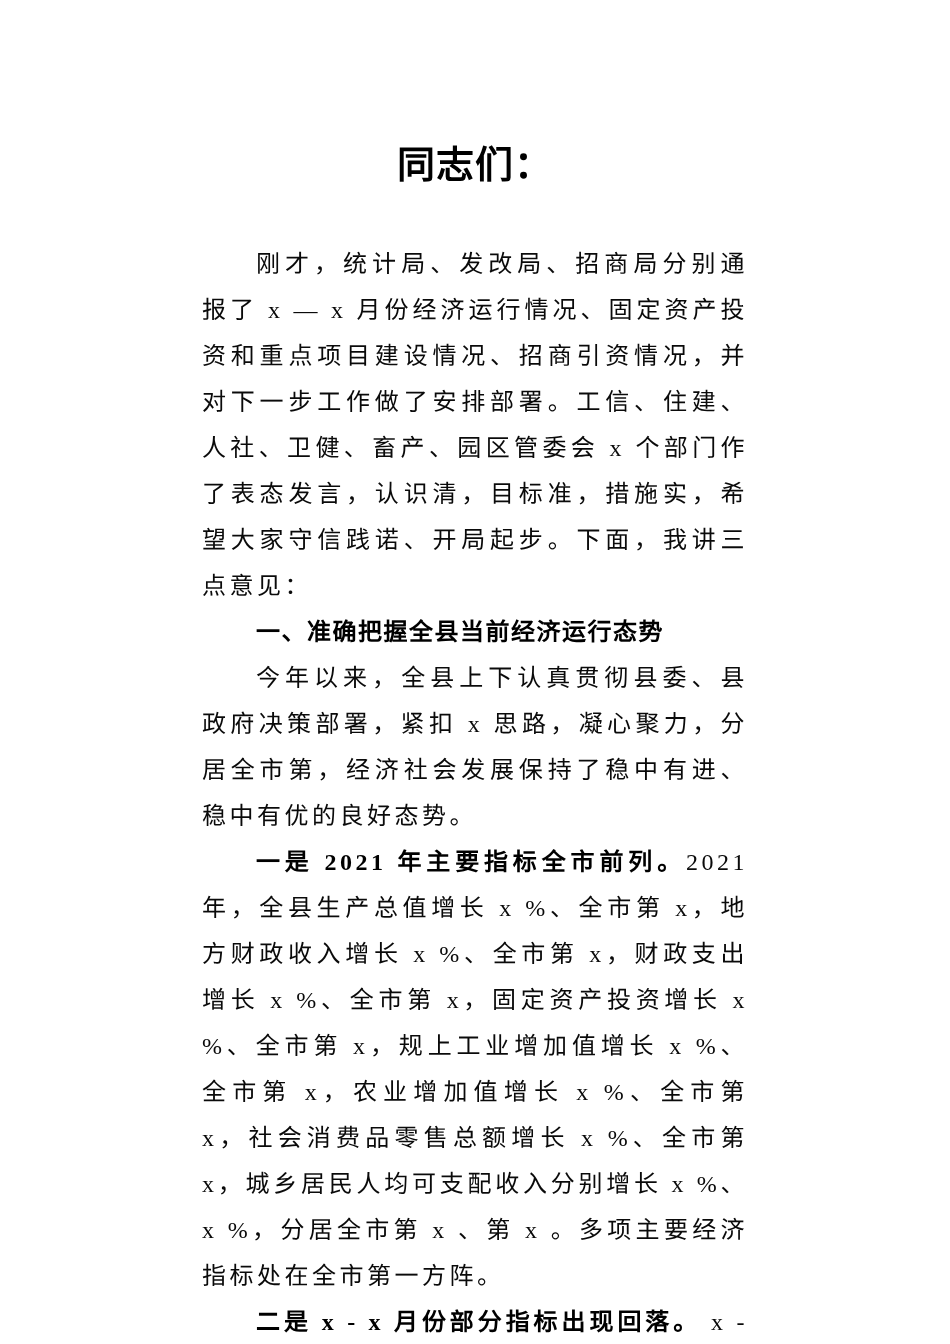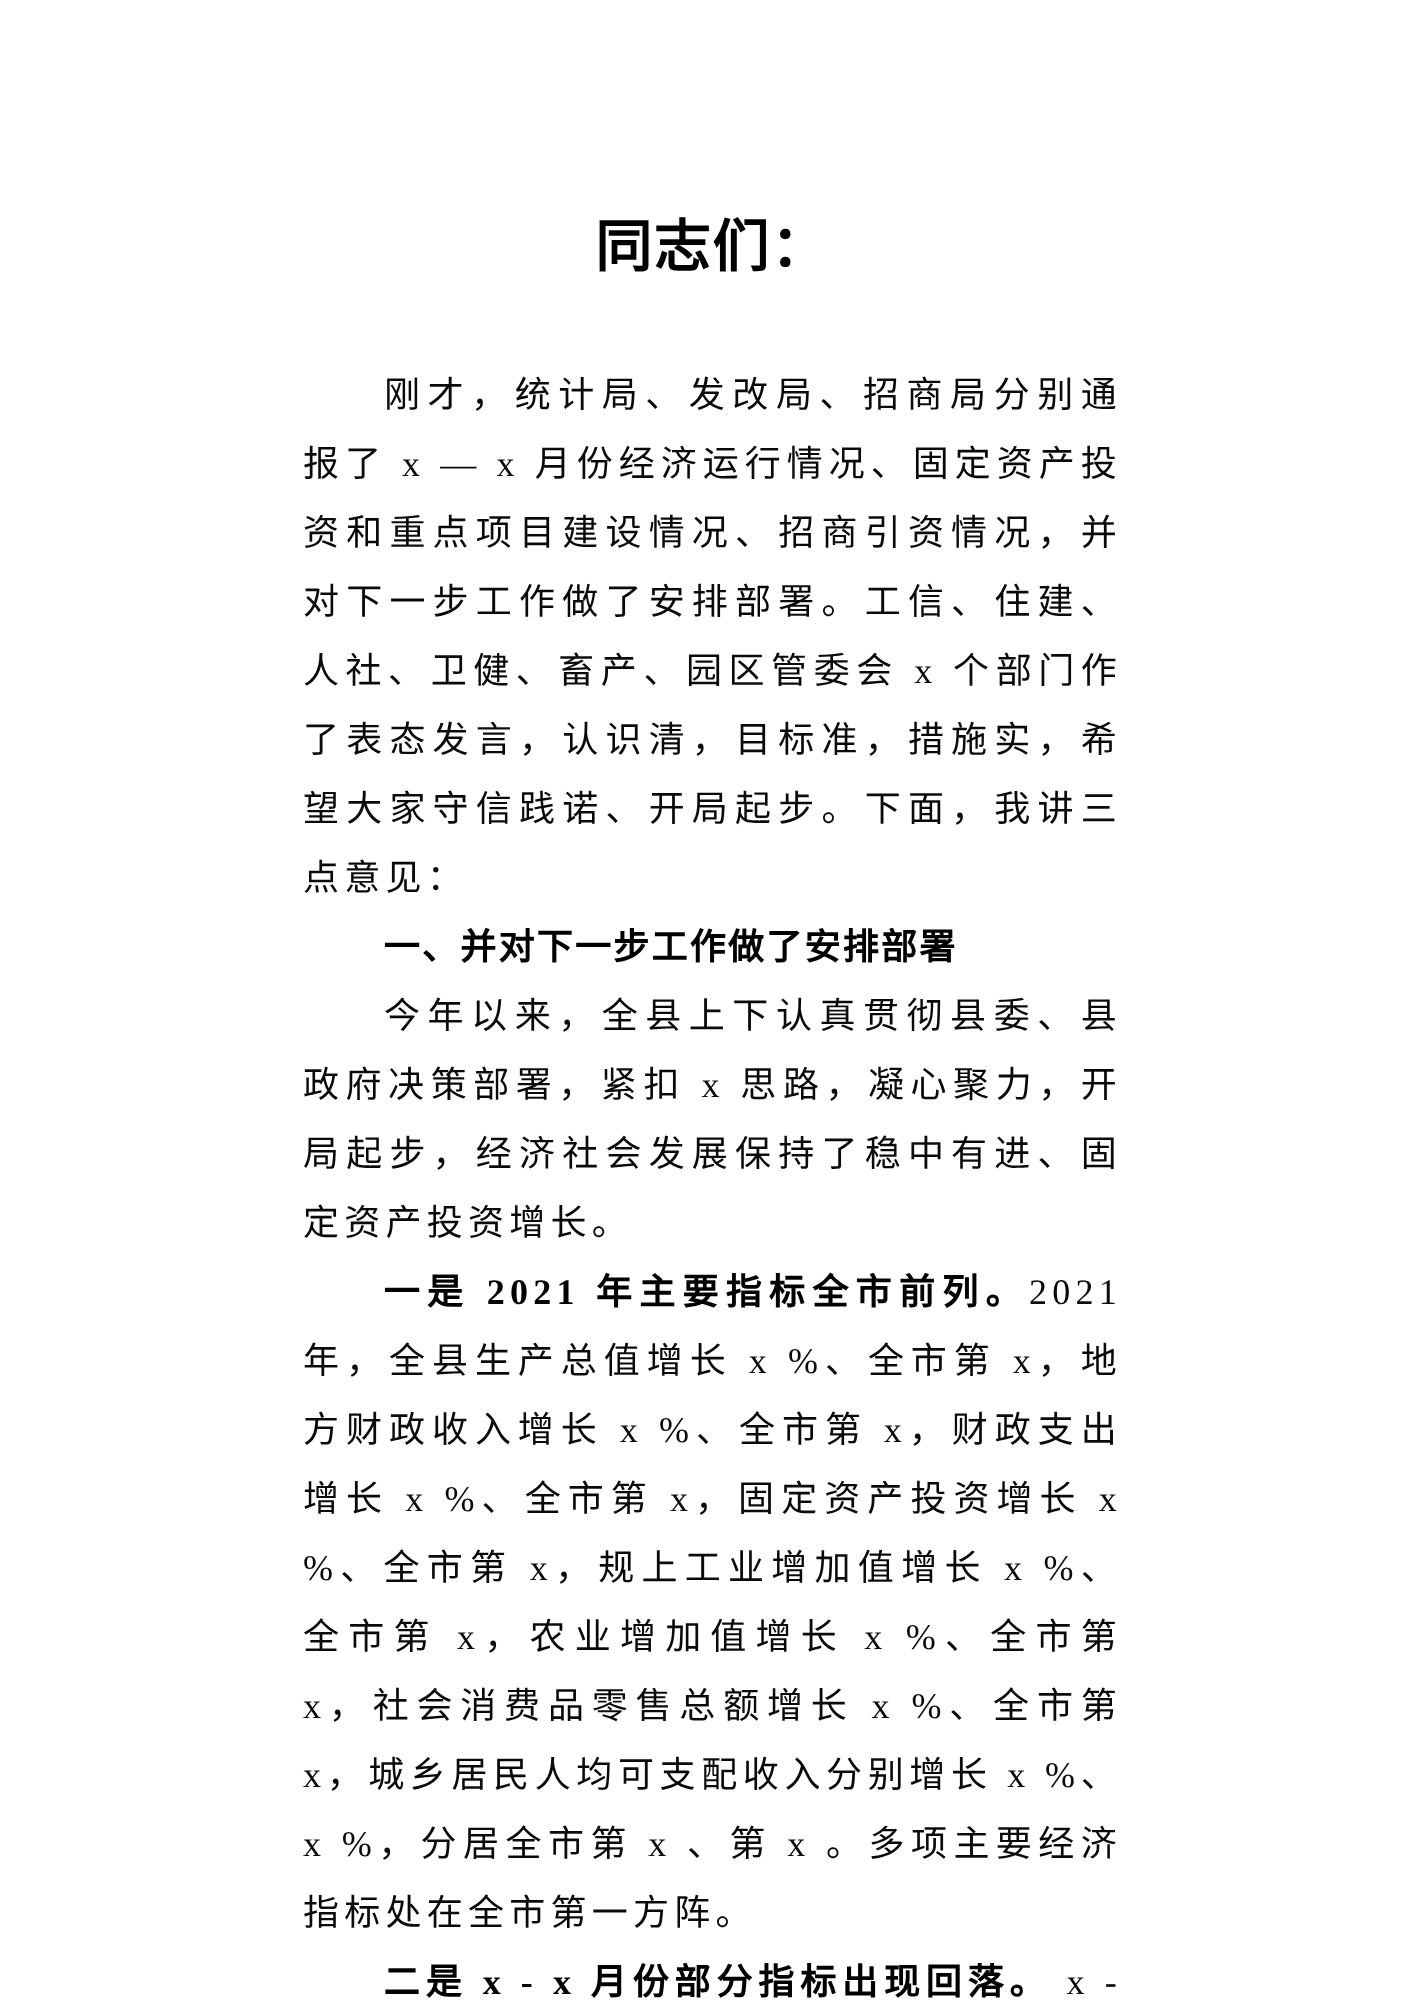--- a/index.html
+++ b/index.html
@@ -55,20 +55,20 @@
   }
 </style>
 </head>
 <body>
 
 <div class="page">
   <h1 class="doc-title">同志们：</h1>
 
   <p class="body-para">刚才，统计局、发改局、招商局分别通报了 x — x 月份经济运行情况、固定资产投资和重点项目建设情况、招商引资情况，并对下一步工作做了安排部署。工信、住建、人社、卫健、畜产、园区管委会 x 个部门作了表态发言，认识清，目标准，措施实，希望大家守信践诺、开局起步。下面，我讲三点意见：</p>
 
-  <h2 class="section-heading">一、并对下一步工作做了安排部署</h2>
+  <h2 class="section-heading">一、准确把握全县当前经济运行态势</h2>
 
-  <p class="body-para">今年以来，全县上下认真贯彻县委、县政府决策部署，紧扣 x 思路，凝心聚力，开局起步，经济社会发展保持了稳中有进、固定资产投资增长。</p>
+  <p class="body-para">今年以来，全县上下认真贯彻县委、县政府决策部署，紧扣 x 思路，凝心聚力，分居全市第，经济社会发展保持了稳中有进、稳中有优的良好态势。</p>
 
   <p class="body-para"><span class="lead">一是 2021 年主要指标全市前列。</span><span>2021 年，全县生产总值增长 x %、全市第 x，地方财政收入增长 x %、全市第 x，财政支出增长 x %、全市第 x，固定资产投资增长 x %、全市第 x，规上工业增加值增长 x %、全市第 x，农业增加值增长 x %、全市第 x，社会消费品零售总额增长 x %、全市第 x，城乡居民人均可支配收入分别增长 x %、 x %，分居全市第 x 、第 x 。多项主要经济指标处在全市第一方阵。</span></p>
 
   <p class="body-para"><span class="lead">二是 x - x 月份部分指标出现回落。</span><span> x - x 月，全县限额以上零售额增长 x %，财政收入增速较 x - x 月提高 x 个百分点、财政支出较 x - x 月提高 x 个百分点，总体完成较好。但规上工业总产值增速较 x - x 月下降 x 个百分点，固投增速较 x - x 月下降 x 个百分点，与预期有一定差距。</span></p>
 </div>
 
 </body></html>

